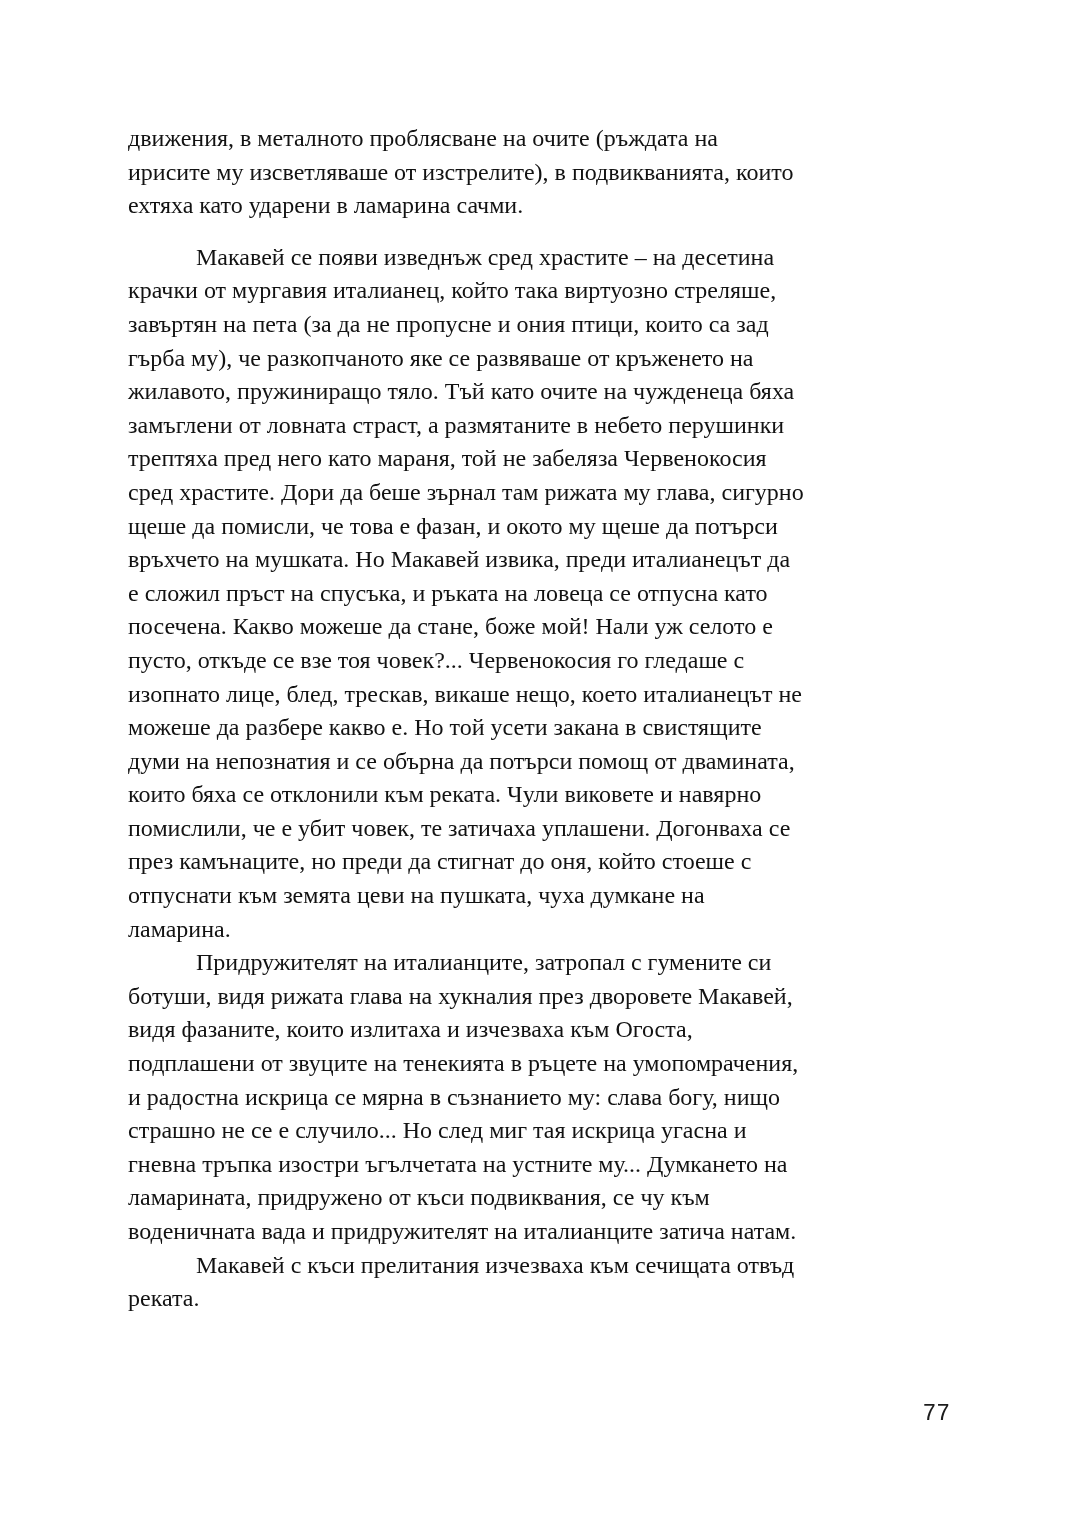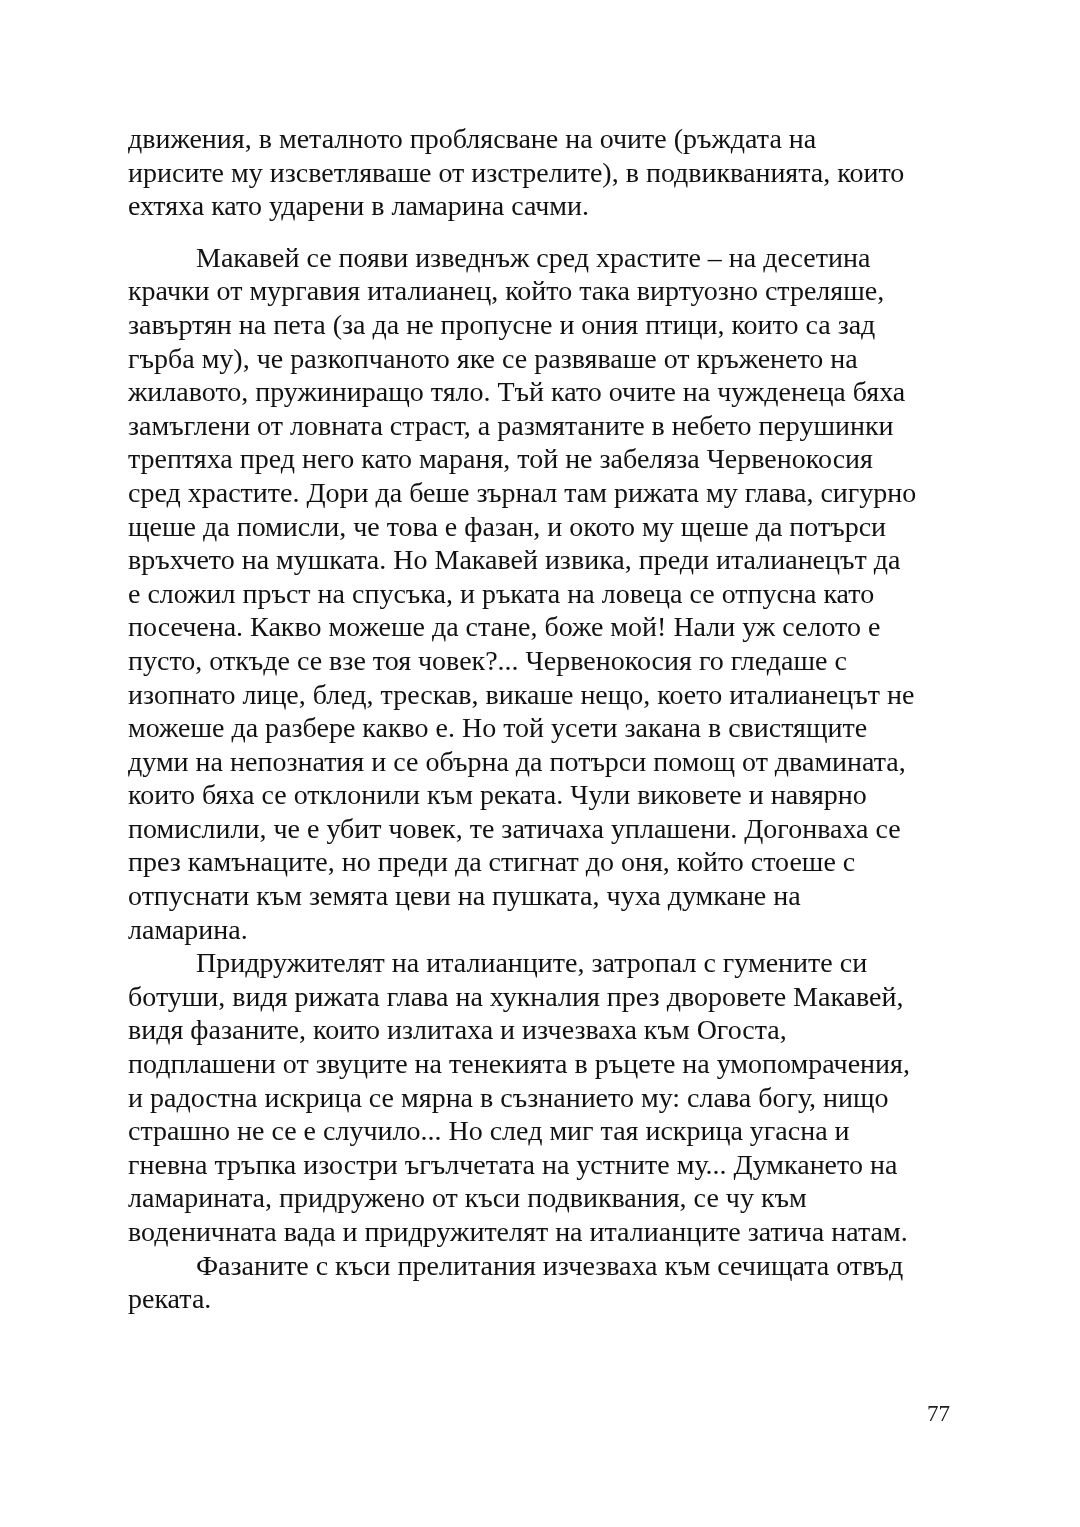--- a/index.html
+++ b/index.html
@@ -18,38 +18,38 @@
   }
   .text-block {
     position: absolute;
     left: 128px;
     top: 122px;
     width: 824px;
   }
   p.para {
     margin: 0;
     padding: 0;
-    font-size: 28px;
+    font-size: 24px;
     line-height: 33.6px;
     text-align: left;
     white-space: pre-line;
   }
   p.para.indent {
     text-indent: 68px;
   }
   p.para.gap-before {
     margin-top: 18px;
   }
   .folio {
     position: absolute;
     left: 128px;
     top: 1401px;
     width: 822px;
     text-align: right;
-    font-family: Liberation Serif, serif;
+    font-family: Liberation Mono, monospace;
     font-size: 23px;
     color: #1c1c1c;
   }
 </style>
 </head>
 <body>
 
 <div class="sheet">
   <div class="text-block">
     <p class="para">движения, в металното проблясване на очите (ръждата на
@@ -78,17 +78,17 @@
 ламарина.</p>
     <p class="para indent">Придружителят на италианците, затропал с гумените си
 ботуши, видя рижата глава на хукналия през дворовете Макавей,
 видя фазаните, които излитаха и изчезваха към Огоста,
 подплашени от звуците на тенекията в ръцете на умопомрачения,
 и радостна искрица се мярна в съзнанието му: слава богу, нищо
 страшно не се е случило... Но след миг тая искрица угасна и
 гневна тръпка изостри ъгълчетата на устните му... Думкането на
 ламарината, придружено от къси подвиквания, се чу към
 воденичната вада и придружителят на италианците затича натам.</p>
-    <p class="para indent">Фазаните с къси прелитания изчезваха към сечищата отвъд
+    <p class="para indent">Макавей с къси прелитания изчезваха към сечищата отвъд
 реката.</p>
   </div>
   <div class="folio">77</div>
 </div>
 
 </body></html>

